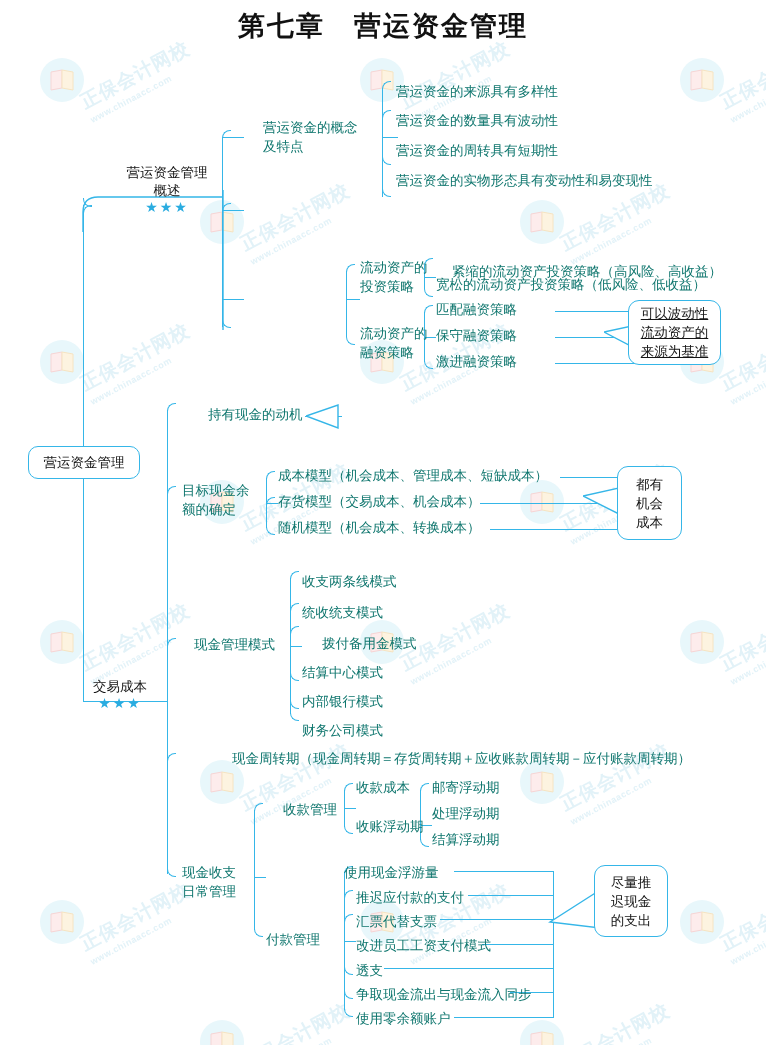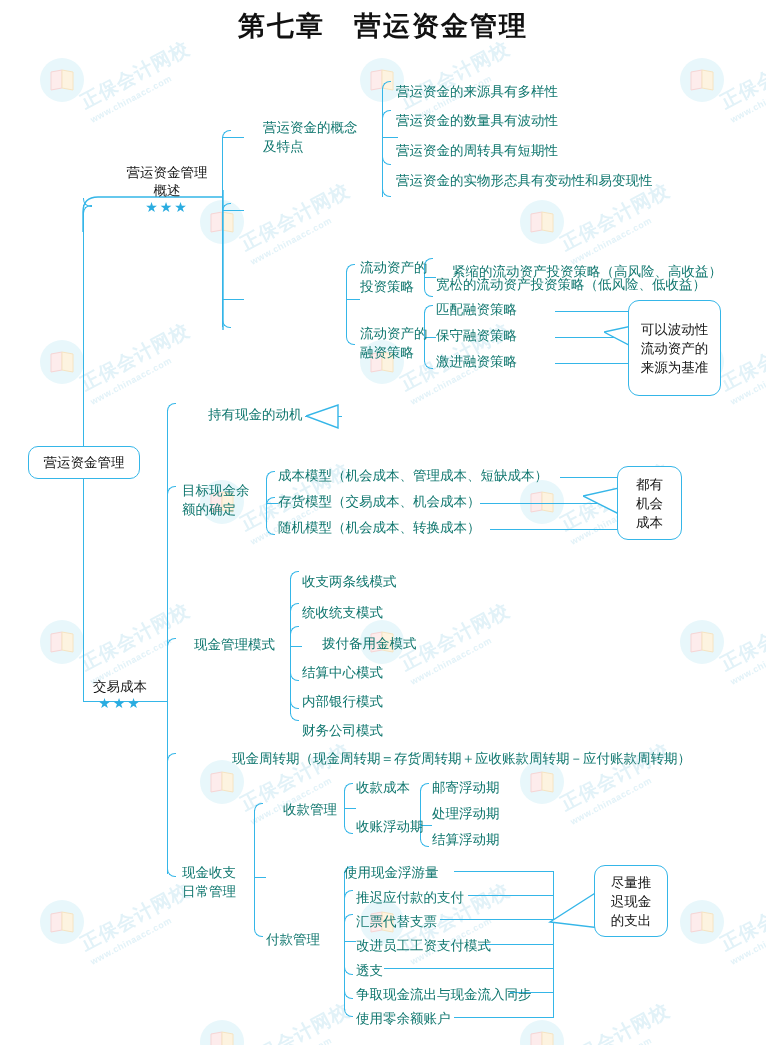--- a/index.html
+++ b/index.html
@@ -322,21 +322,21 @@
   <div class="tx" style="left:436px;top:352px;">激进融资策略</div>
 
   <div class="ln lnh" style="left:555px;top:311px;width:89px;"></div>
   <div class="ln lnh" style="left:555px;top:337px;width:89px;"></div>
   <div class="ln lnh" style="left:555px;top:363px;width:89px;"></div>
   <div class="ln lnv" style="left:643px;top:311px;height:53px;"></div>
 
   <svg class="tail" width="50" height="40" style="left:604px;top:320px;">
     <path d="M0,12 L46,2 L46,36 Z" fill="#ffffff" stroke="#35b6e8" stroke-width="1.4"></path>
   </svg>
-  <div class="box" style="left:628px;top:300px;width:93px;height:96px;">可以波动性
+  <div class="box" style="left:628px;top:300px;width:93px;height:65px;text-decoration:underline;">可以波动性
 流动资产的
 来源为基准</div>
 
   <div class="ln lnv" style="left:167px;top:410px;height:464px;"></div>
   <div class="stub" style="left:83px;top:701px;width:84px;"></div>
 
   <div class="tx" style="left:208px;top:405px;text-align:center;">持有现金的动机</div>
   <div class="hook" style="left:167px;top:403px;height:14px;"></div>
   <div class="ln lnh" style="left:305px;top:416px;width:37px;"></div>
   <svg class="tail" width="36" height="30" style="left:306px;top:402px;">

